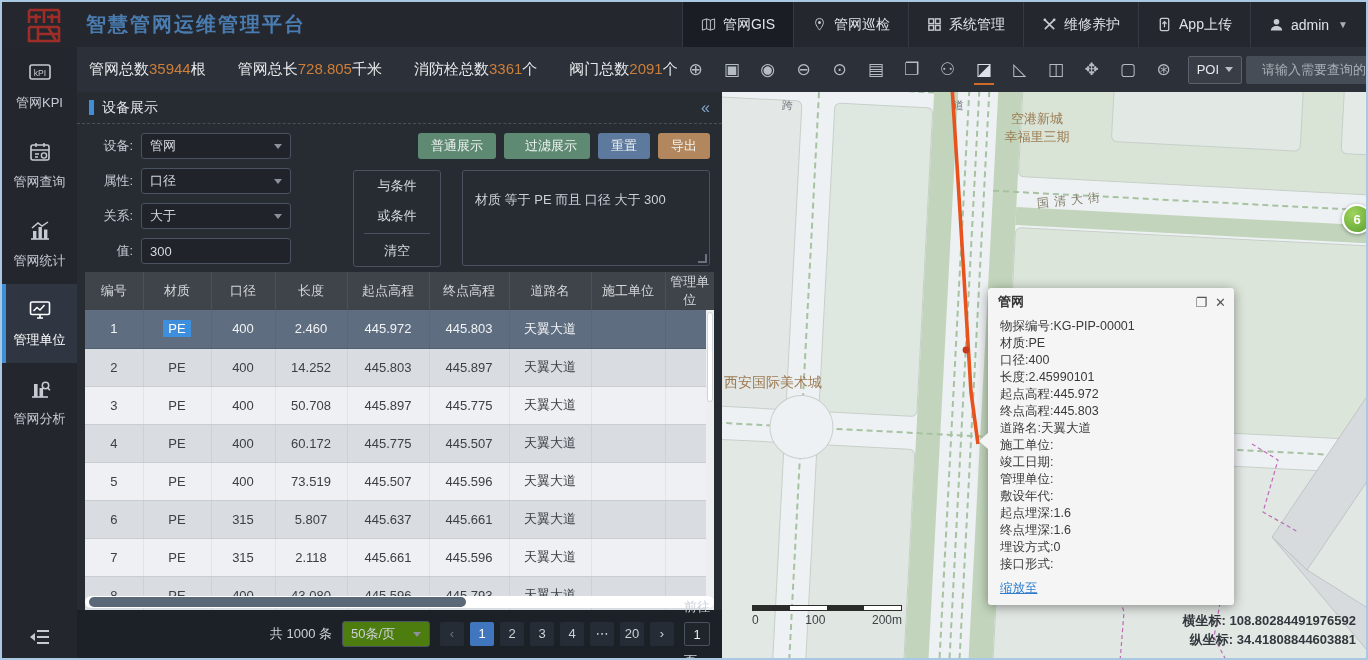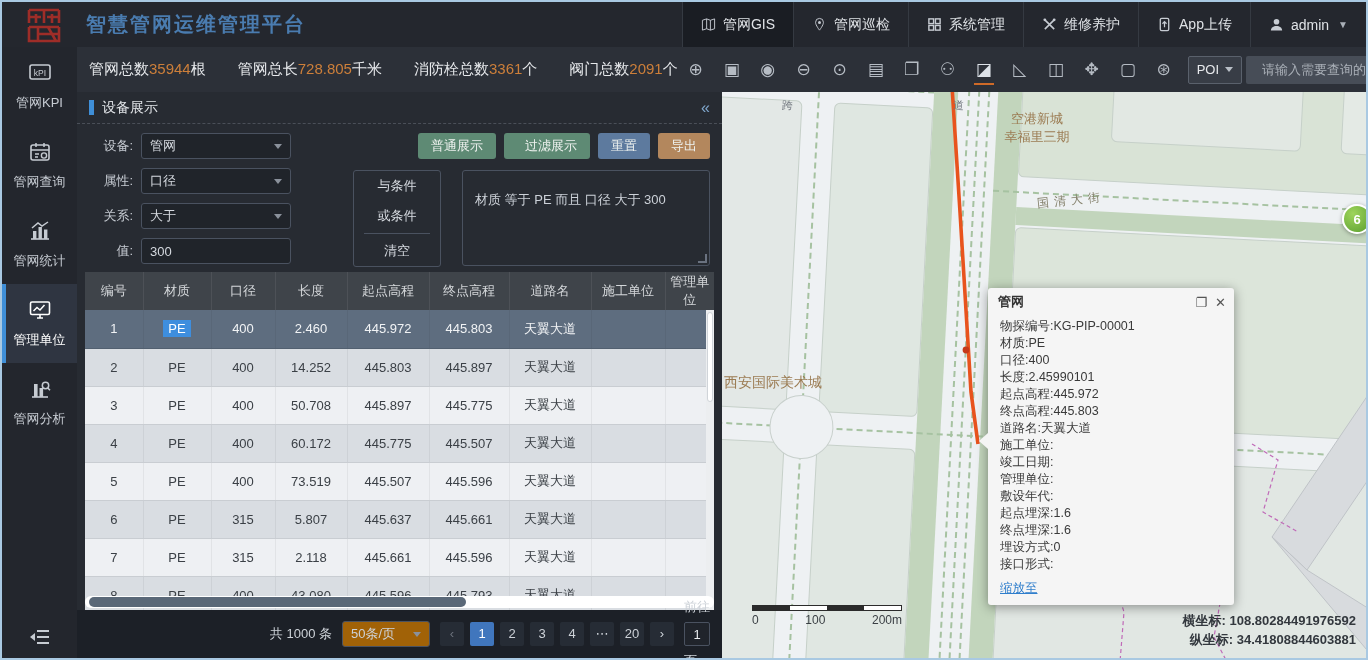--- a/index.html
+++ b/index.html
@@ -105,21 +105,21 @@
     background:#ffffff; border:1px solid #d0d4d9; border-radius:3px; }
   #hscroll { position:absolute; left:8px; right:8px; bottom:50px; height:12px; background:#ffffff;
     border-radius:6px; z-index:5; }
   #hscroll .hthumb { position:absolute; left:4px; top:1px; bottom:1px; width:60%;
     background:#5a6878; border-radius:5px; cursor:grab; }
 
   
   #pagebar { position:absolute; left:0; right:0; bottom:0; height:48px; background:#1c2027;
     display:flex; align-items:center; justify-content:flex-end; gap:10px; padding-right:12px;
     font-size:13px; color:#cdd2d8; z-index:6; }
-  #page-size { width:88px; height:26px; background:#a16207; border:1px solid #4a5260;
+  #page-size { width:88px; height:26px; background:#4d7c0f; border:1px solid #4a5260;
     border-radius:3px; display:flex; align-items:center; padding:0 8px; cursor:pointer; }
   #page-size .caret { margin-left:auto; width:0; height:0; border-left:4px solid transparent;
     border-right:4px solid transparent; border-top:5px solid #8a919b; }
   #pager { display:flex; gap:6px; align-items:center; }
   .pg { min-width:24px; height:24px; line-height:24px; text-align:center; background:#262c35;
     border-radius:2px; color:#cdd2d8; cursor:pointer; padding:0 4px; }
   .pg.active { background:#4076bd; color:#fff; }
   .pg.nav-prev { color:#6c727c; }
   #goto { display:flex; align-items:flex-start; gap:6px;flex-direction:column; }
   #goto input { width:26px; height:24px; background:#20242b; border:1px solid #4a5260;

